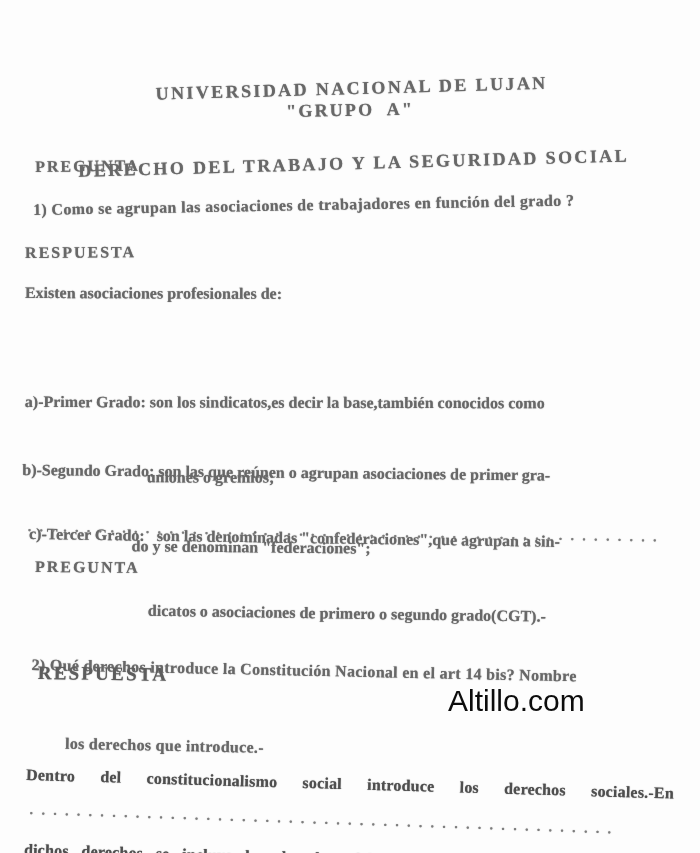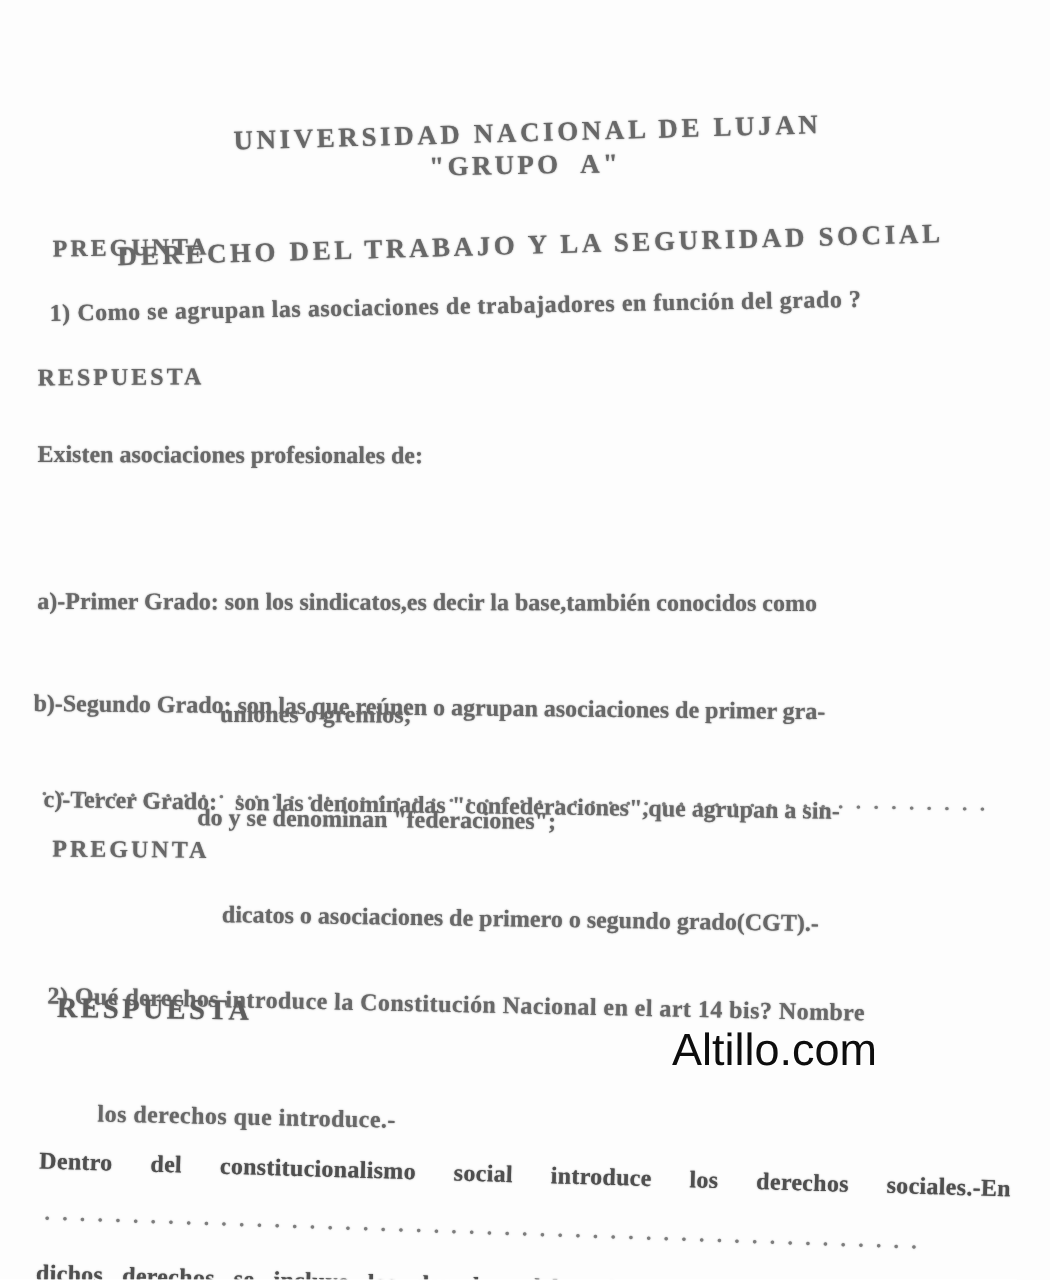--- a/index.html
+++ b/index.html
@@ -17,21 +17,21 @@
     font-size:16px;
     transform-origin:left top;
   }
   .center { left:0; width:700px; text-align:center; }
   .title-block { top:36px; font-size:18px; letter-spacing:2.4px; line-height:25px; transform:rotate(-1.6deg); }
   .group { top:106px; font-size:18px; letter-spacing:2.2px; transform:rotate(-1deg); }
   .heading { letter-spacing:2px; font-size:16px; }
   .h-preg1 { left:35px; top:158px; transform:rotate(-0.7deg); }
   .q1 { left:33px; top:201px; transform:rotate(-1deg); letter-spacing:0.35px; }
   .h-resp1 { left:25px; top:244px; transform:rotate(-0.4deg); }
-  .intro { left:25px; top:295px; transform:rotate(0.2deg); }
+  .intro { left:25px; top:284px; transform:rotate(0.2deg); }
   .item { line-height:25px; }
   .item-a { left:25px; top:339px; transform:rotate(0.15deg); }
   .item-a .l2 { margin-left:122px; }
   .item-b { left:23px; top:407px; transform:rotate(0.6deg); }
   .item-b .l2 { margin-left:110px; }
   .item-c { left:30px; top:471px; transform:rotate(0.85deg); }
   .item-c .l2 { margin-left:120px; }
   .dots {
     font-size:14px; letter-spacing:2.4px; color:#7d7d7d;
     text-shadow:0 0 1px rgba(125,125,125,0.8);

